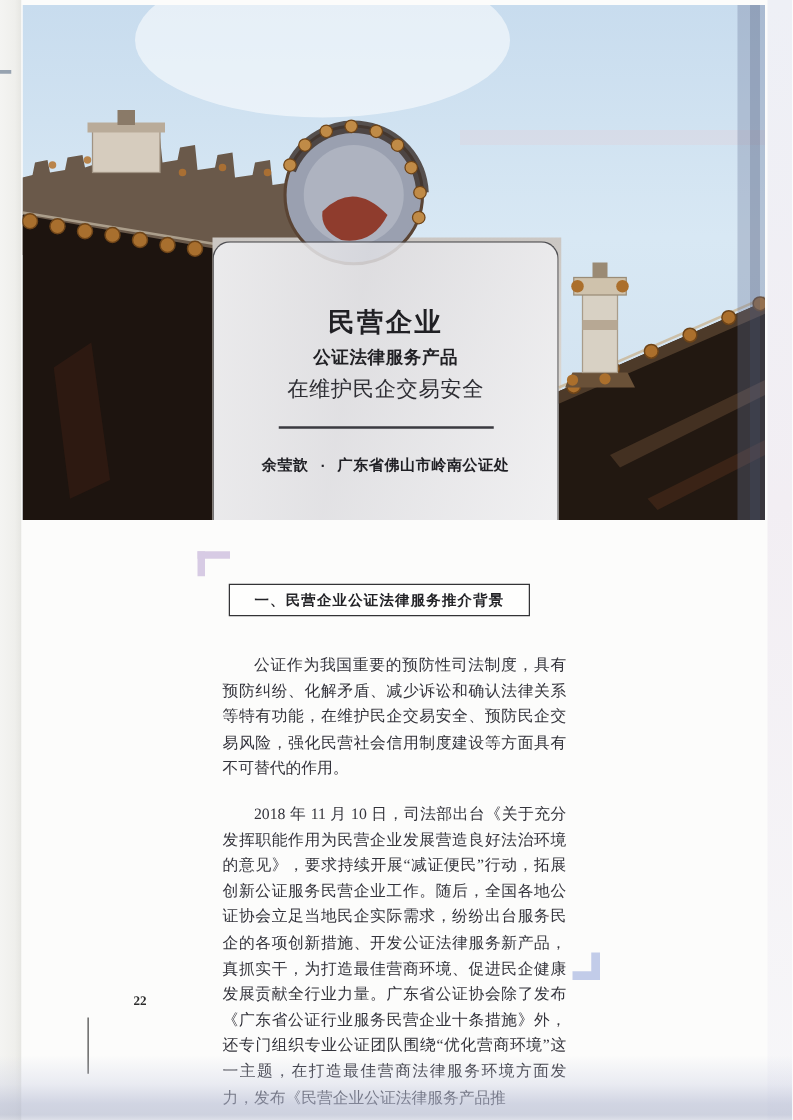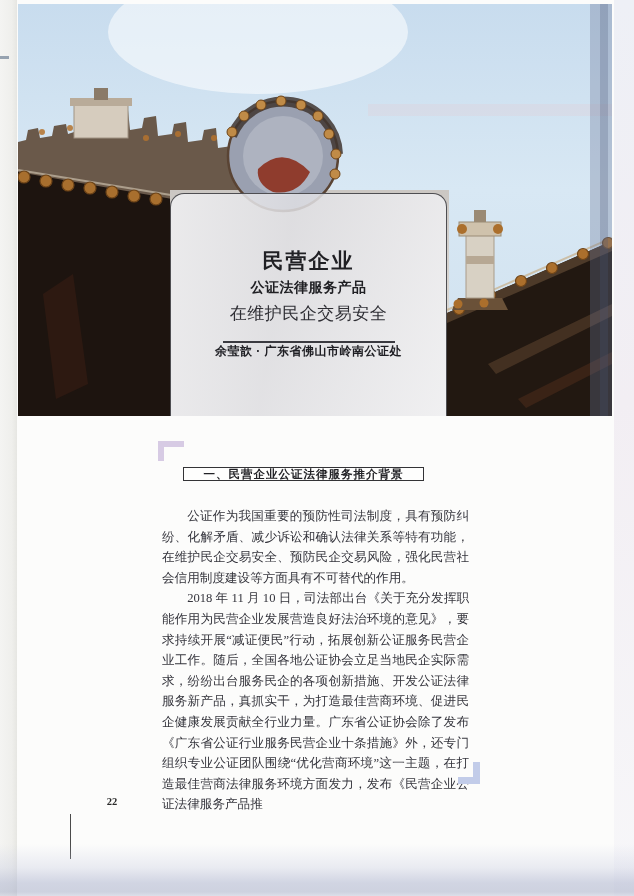--- a/index.html
+++ b/index.html
@@ -25,44 +25,44 @@
   .photo svg { display:block; width:100%; height:100%; }
   
   .title-card {
     position:absolute; left:170px; top:193px; width:277px; height:223px;
     background:linear-gradient(100deg, rgba(238,238,240,.9) 0%,
       rgba(225,225,229,.84) 40%, rgba(241,241,243,.9) 100%);
     border:1.5px solid #4e4e52; border-bottom:none;
     border-radius:14px 14px 0 0;
     display:flex; flex-direction:column; align-items:center;
     padding-top:54px;
-    font-family:Liberation Sans, sans-serif;
+    font-family:Liberation Mono, monospace;
   }
   .t-line1 { font-size:21px; font-weight:bold; color:#202024; letter-spacing:2px; line-height:26px; }
   .t-line2 { font-size:14px; font-weight:bold; color:#202024; letter-spacing:.5px; line-height:26px; }
   .t-line3 { font-size:17px; font-weight:400; color:#2e2e34; letter-spacing:.5px; line-height:27px; }
   .t-divider { width:172px; height:2px; background:#3a3a40; margin-top:14px; }
-  .t-author { margin-top:0; font-size:12px; font-weight:bold; color:#1f1f24; letter-spacing:.5px; }
+  .t-author { margin-top:21px; font-size:12px; font-weight:bold; color:#1f1f24; letter-spacing:.5px; }
   
   .bracket-tl { position:absolute; left:158px; top:441px; width:26px; height:20px;
     border-left:6px solid #d7cbe4; border-top:6px solid #d7cbe4; }
   .bracket-br { position:absolute; left:458px; top:762px; width:22px; height:22px;
     border-right:7px solid #c2cce9; border-bottom:7px solid #c2cce9; }
   
   .section-heading {
-    position:absolute; left:183px; top:467px; width:241px; height:14px;
+    position:absolute; left:183px; top:467px; width:241px; height:26px;
     border:1.4px solid #333336; display:flex; align-items:center; justify-content:center;
     font-family:"Liberation Sans", sans-serif;
     font-size:11.5px; font-weight:bold; color:#222226; letter-spacing:1px;
     background:rgba(255,255,255,.6);
   }
   
   .body-text { position:absolute; left:162px; top:506px; width:307px;
     font-size:12.6px; line-height:20.6px; color:#34343c; text-align:justify; }
-  .body-text p { text-indent:2em; margin:0; }
+  .body-text p { text-indent:2em; margin:16px; }
   
   .page-number { position:absolute; left:55px; top:796px; width:26px;
     text-align:center; font-size:10.5px; font-weight:bold; color:#2b2b2b;margin-left:44px; }
   .footer-rule { position:absolute; left:70px; top:814px; width:1px; height:45px;
     background:#4a4a4a; }
 </style>
 </head>
 <body>
 
 <div class="page">

